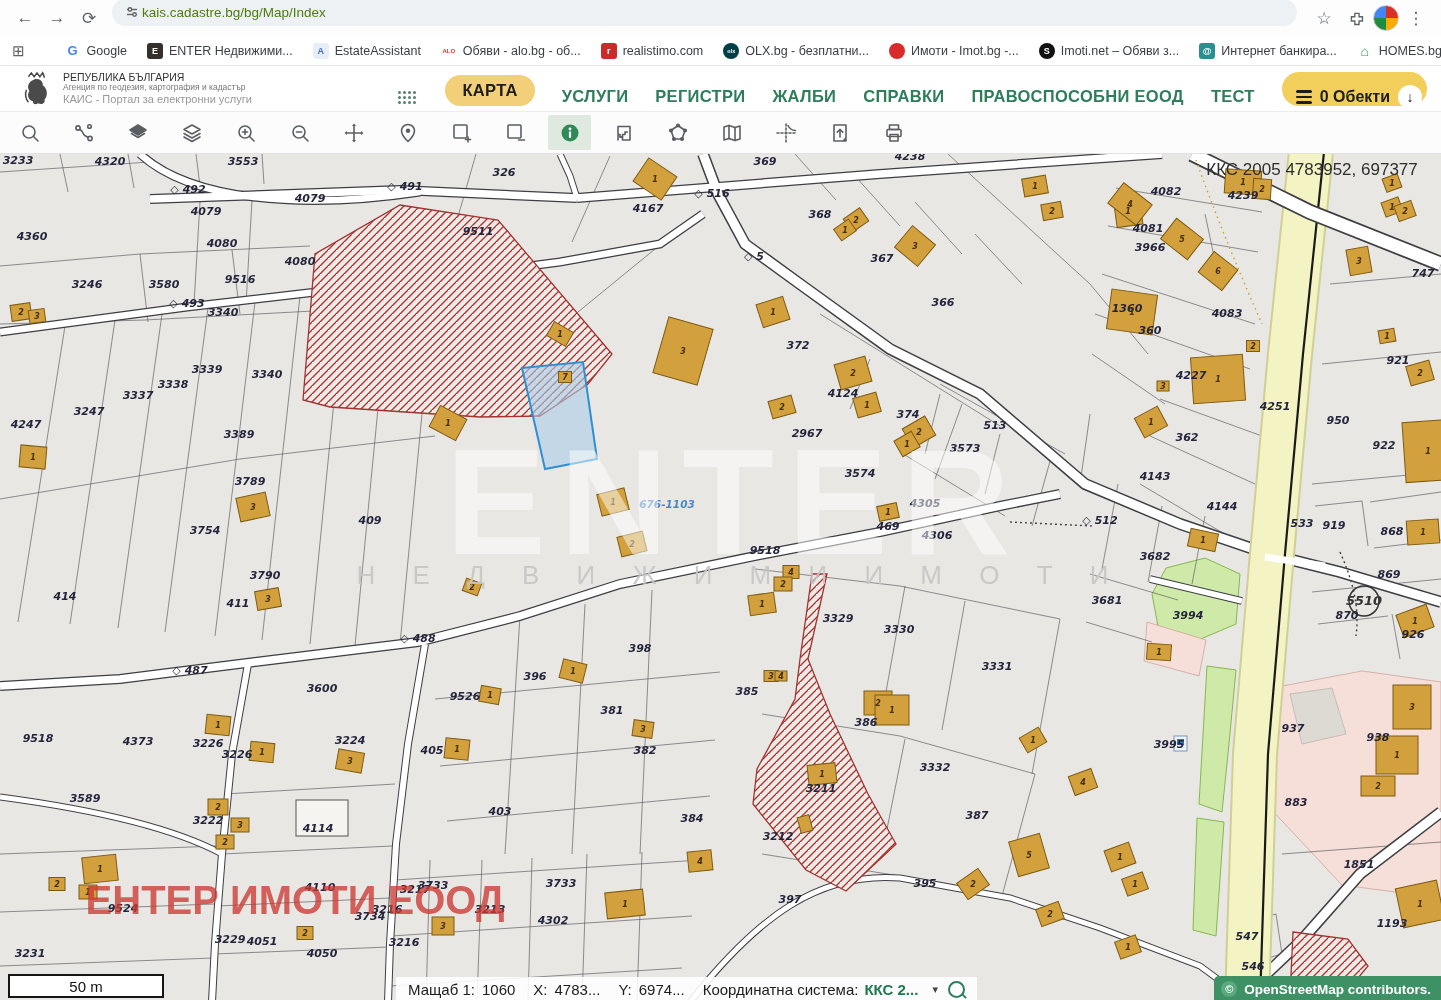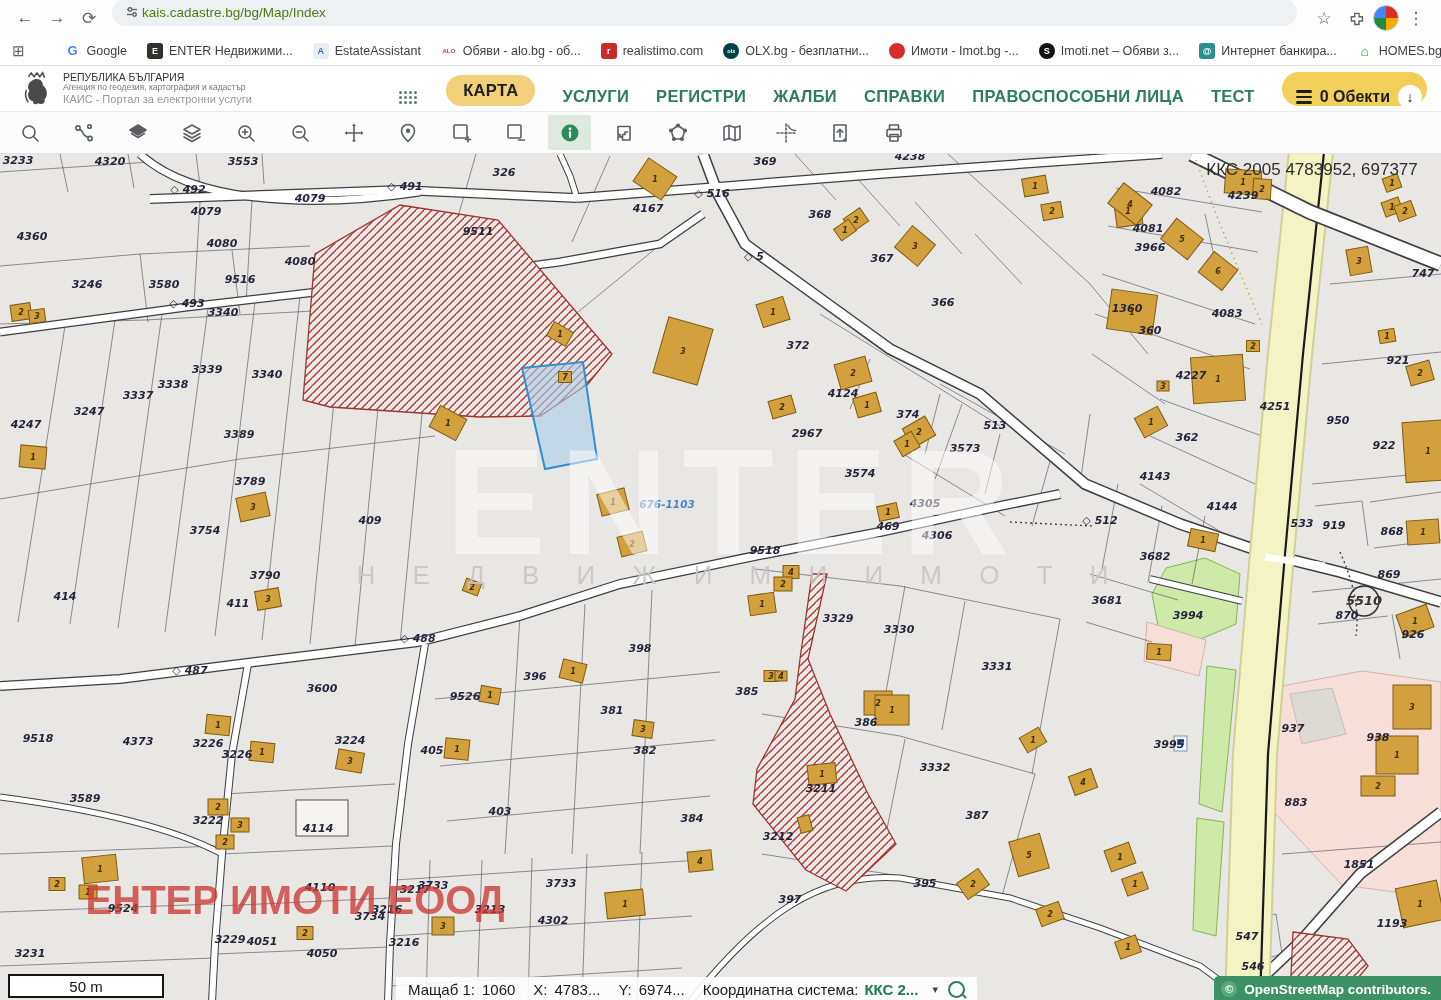--- a/index.html
+++ b/index.html
@@ -185,21 +185,21 @@
         <i></i>
         <i></i>
         <i></i>
         <i></i>
       </span>
     <a href="#" class="active">КАРТА</a>
     <a href="#">УСЛУГИ</a>
     <a href="#">РЕГИСТРИ</a>
     <a href="#">ЖАЛБИ</a>
     <a href="#">СПРАВКИ</a>
-    <a href="#">ПРАВОСПОСОБНИ ЛИЦА</a>
+    <a href="#">ПРАВОСПОСОБНИ ЕООД</a>
     <a href="#">ТЕСТ</a>
     <button class="objpill">
       <span class="burger">
           <i></i>
           <i></i>
           <i></i>
         </span>
       <span class="lbl">0 Обекти</span>
       <span class="dl">↓</span>
     </button>

